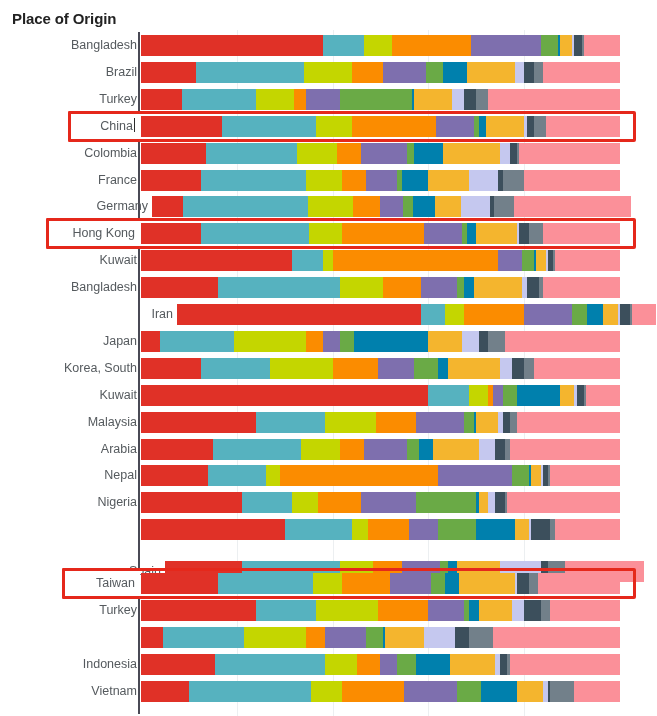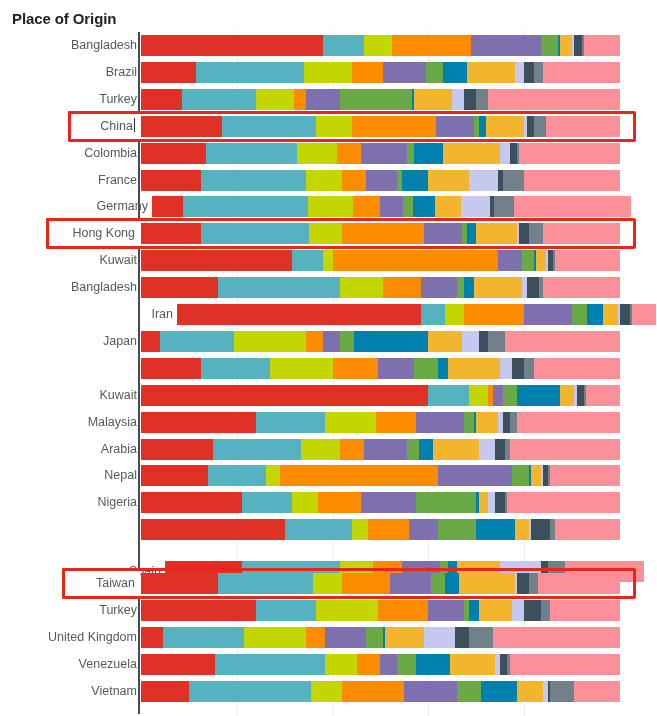--- a/index.html
+++ b/index.html
@@ -302,20 +302,21 @@
             <div class="seg" style="width: 3%; background: rgb(106, 170, 70);"></div>
             <div class="seg" style="width: 15.5%; background: rgb(0, 128, 173);"></div>
             <div class="seg" style="width: 7%; background: rgb(244, 181, 46);"></div>
             <div class="seg" style="width: 3.5%; background: rgb(197, 200, 239);"></div>
             <div class="seg" style="width: 2%; background: rgb(60, 79, 92);"></div>
             <div class="seg" style="width: 3.5%; background: rgb(114, 128, 138);"></div>
             <div class="seg" style="width: 24%; background: rgb(251, 144, 153);"></div>
           </div>
         </div>
         <div class="row" style="top: 324.8px;">
+          <div class="row-label">Korea, South</div>
           <div class="bar">
             <div class="seg" style="width: 12.5%; background: rgb(224, 49, 39);"></div>
             <div class="seg" style="width: 14.5%; background: rgb(86, 178, 191);"></div>
             <div class="seg" style="width: 13%; background: rgb(196, 214, 0);"></div>
             <div class="seg" style="width: 9.5%; background: rgb(251, 140, 0);"></div>
             <div class="seg" style="width: 7.5%; background: rgb(126, 111, 174);"></div>
             <div class="seg" style="width: 5%; background: rgb(106, 170, 70);"></div>
             <div class="seg" style="width: 2%; background: rgb(0, 128, 173);"></div>
             <div class="seg" style="width: 11%; background: rgb(244, 181, 46);"></div>
             <div class="seg" style="width: 2.5%; background: rgb(197, 200, 239);"></div>
@@ -470,38 +471,37 @@
             <div class="seg" style="width: 1%; background: rgb(106, 170, 70);"></div>
             <div class="seg" style="width: 2%; background: rgb(0, 128, 173);"></div>
             <div class="seg" style="width: 7%; background: rgb(244, 181, 46);"></div>
             <div class="seg" style="width: 2.5%; background: rgb(197, 200, 239);"></div>
             <div class="seg" style="width: 3.5%; background: rgb(60, 79, 92);"></div>
             <div class="seg" style="width: 2%; background: rgb(114, 128, 138);"></div>
             <div class="seg" style="width: 14.5%; background: rgb(251, 144, 153);"></div>
           </div>
         </div>
         <div class="row" style="top: 593.8px;">
-          <div class="row-label">United Kingdom</div>
           <div class="bar">
             <div class="seg" style="width: 4.5%; background: rgb(224, 49, 39);"></div>
             <div class="seg" style="width: 17%; background: rgb(86, 178, 191);"></div>
             <div class="seg" style="width: 13%; background: rgb(196, 214, 0);"></div>
             <div class="seg" style="width: 4%; background: rgb(251, 140, 0);"></div>
             <div class="seg" style="width: 8.5%; background: rgb(126, 111, 174);"></div>
             <div class="seg" style="width: 3.5%; background: rgb(106, 170, 70);"></div>
             <div class="seg" style="width: 0.5%; background: rgb(0, 128, 173);"></div>
             <div class="seg" style="width: 8%; background: rgb(244, 181, 46);"></div>
             <div class="seg" style="width: 6.5%; background: rgb(197, 200, 239);"></div>
             <div class="seg" style="width: 3%; background: rgb(60, 79, 92);"></div>
             <div class="seg" style="width: 5%; background: rgb(114, 128, 138);"></div>
             <div class="seg" style="width: 26.5%; background: rgb(251, 144, 153);"></div>
           </div>
         </div>
         <div class="row" style="top: 620.7px;">
-          <div class="row-label">Venezuela</div>
+          <div class="row-label">Indonesia</div>
           <div class="bar">
             <div class="seg" style="width: 15.5%; background: rgb(224, 49, 39);"></div>
             <div class="seg" style="width: 23%; background: rgb(86, 178, 191);"></div>
             <div class="seg" style="width: 6.5%; background: rgb(196, 214, 0);"></div>
             <div class="seg" style="width: 5%; background: rgb(251, 140, 0);"></div>
             <div class="seg" style="width: 3.5%; background: rgb(126, 111, 174);"></div>
             <div class="seg" style="width: 4%; background: rgb(106, 170, 70);"></div>
             <div class="seg" style="width: 7%; background: rgb(0, 128, 173);"></div>
             <div class="seg" style="width: 9.5%; background: rgb(244, 181, 46);"></div>
             <div class="seg" style="width: 1%; background: rgb(197, 200, 239);"></div>

